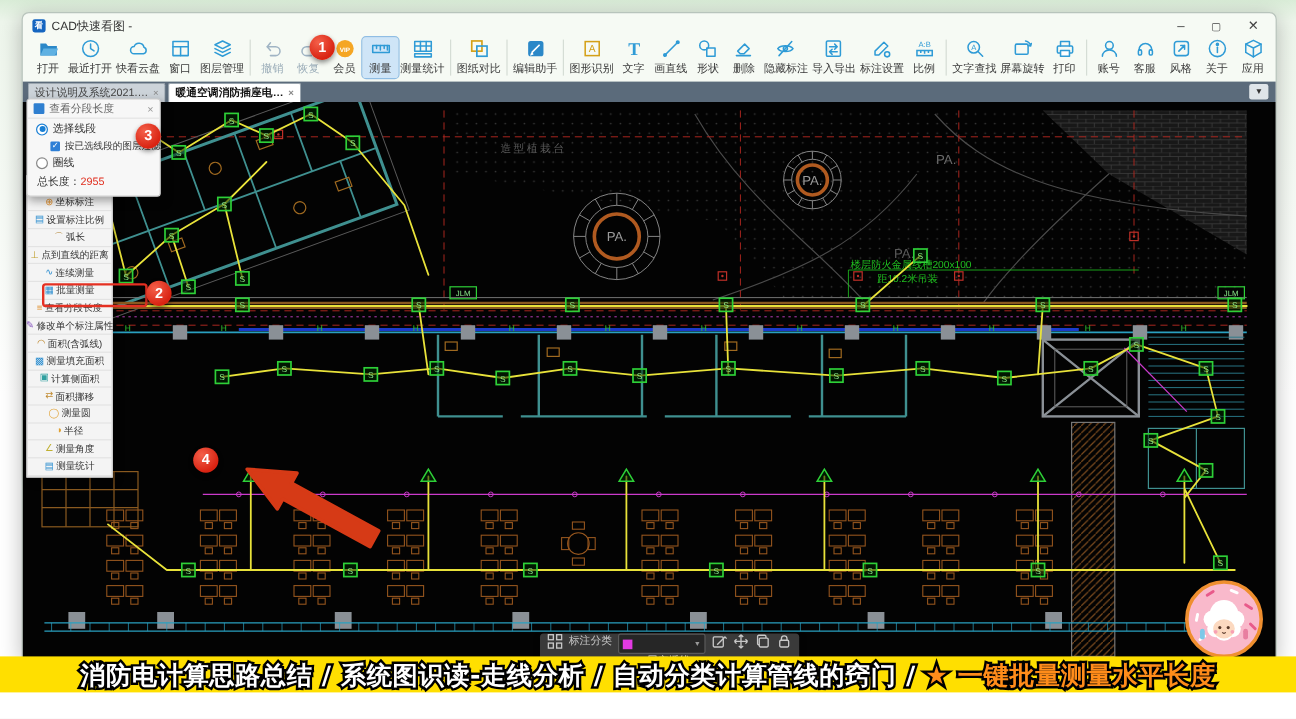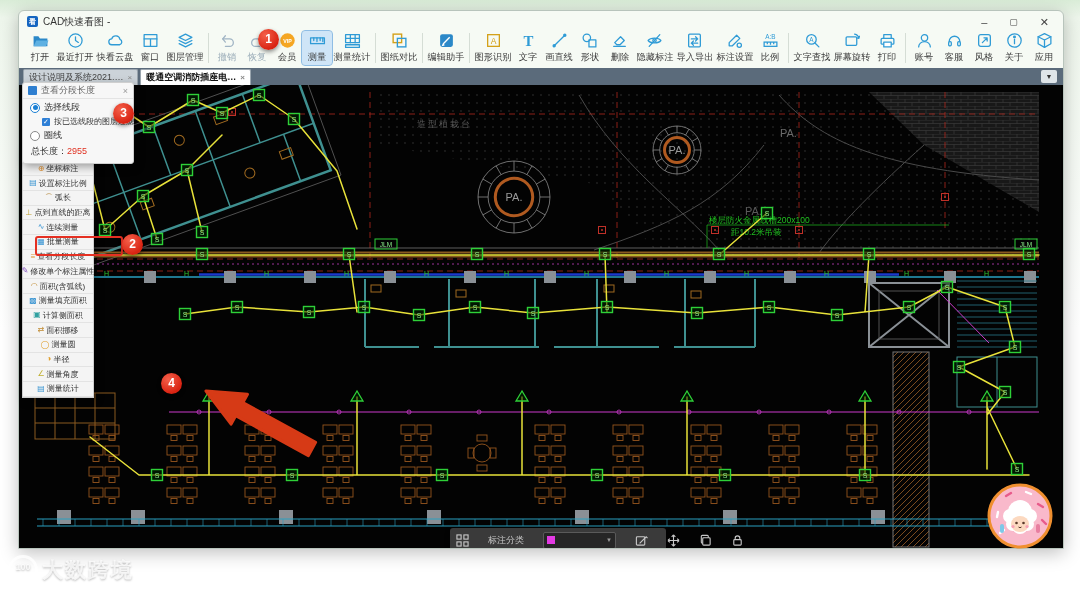--- a/index.html
+++ b/index.html
@@ -59,21 +59,21 @@
     border-bottom:1px solid #e3e3e3;font-size:8px;color:#333;white-space:nowrap;}
   .sitem .g{font-size:8px;line-height:8px;}
   
   .badge{position:absolute;width:21px;height:21px;border-radius:50%;z-index:60;
     background:radial-gradient(circle at 35% 30%,#f4604a,#d92312 70%);
     color:#fff;font-size:12px;font-weight:bold;text-align:center;line-height:21px;
     box-shadow:0 2px 4px rgba(0,0,0,.45);}
   .redbox{position:absolute;border:2px solid #e53022;border-radius:3px;z-index:55;}
   
   .btoolbar{position:absolute;left:435px;top:521px;width:204px;height:24px;background:#3a3a3a;
-    border-radius:3px;display:flex;align-items:center;padding:0 6px;gap:19px;z-index:40;
+    border-radius:3px;display:flex;padding:0 6px;gap:5px;z-index:40;
     box-shadow:0 2px 5px rgba(0,0,0,.4);}
   .btoolbar .lbl{color:#c8c8c8;font-size:9px;white-space:nowrap;}
   .bdrop{width:84px;height:15px;background:#262626;border:1px solid #5a5a5a;border-radius:2px;
     display:flex;align-items:center;padding:0 3px;gap:3px;}
   .bdrop .sw{width:8px;height:8px;background:#e33ae3;flex:none;}
   .bdrop .tv{color:#ddd;font-size:9px;flex:1;white-space:nowrap;overflow:hidden;margin-top:28px;}
   .bdrop .car{color:#999;font-size:6px;}
   .bico{color:#c8c8c8;}
   .bico svg{width:13px;height:13px;display:block;}
   
@@ -1100,19 +1100,22 @@
       <circle cx="30.5" cy="41" r="1.3" fill="#5a3a2a"></circle>
         <circle cx="37.5" cy="41" r="1.3" fill="#5a3a2a"></circle>
       <path d="M32.5 45 q1.5 1.5 3 0" stroke="#5a3a2a" stroke-width="1" fill="none"></path>
       <circle cx="27" cy="44.5" r="1.6" fill="#f8a0b4"></circle>
         <circle cx="41" cy="44.5" r="1.6" fill="#f8a0b4"></circle>
       <rect x="14" y="42" width="4" height="9" rx="2" fill="#7ec8e8"></rect>
       <rect x="50" y="42" width="4" height="9" rx="2" fill="#e87ea0"></rect>
     </g>
   </svg>
 
+  <div class="banner">
+    <svg width="1080" height="30">
+      <text id="bannerText" x="540" y="23" text-anchor="middle" font-family="DejaVu Sans, Liberation Sans, sans-serif" font-size="21" font-weight="bold" stroke="#000" stroke-width="4" style="paint-order:stroke fill" letter-spacing="0.5">
+        <tspan id="bw" fill="#ffffff">消防电计算思路总结 / 系统图识读-走线分析 / 自动分类计算管线的窍门 / </tspan><tspan id="bo" fill="#ff8c1a">★ 一键批量测量水平长度</tspan>
+      </text>
+    </svg>
+  </div>
 
-  <div class="wm">
-    <span class="ring">100</span>
-    <span class="t">大数跨境</span>
-  </div>
 
 </div>
 
 </body></html>

